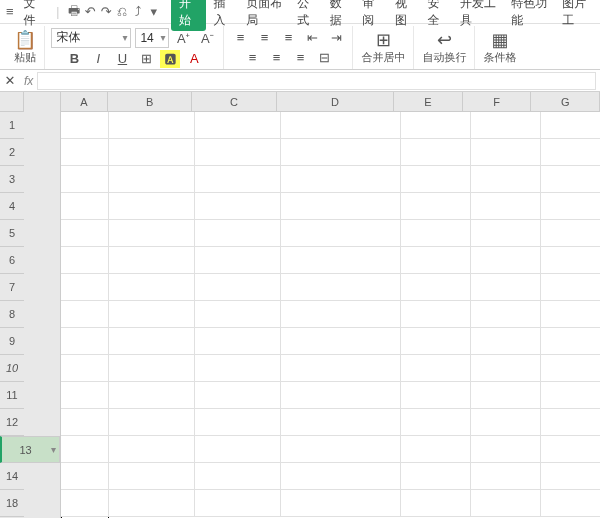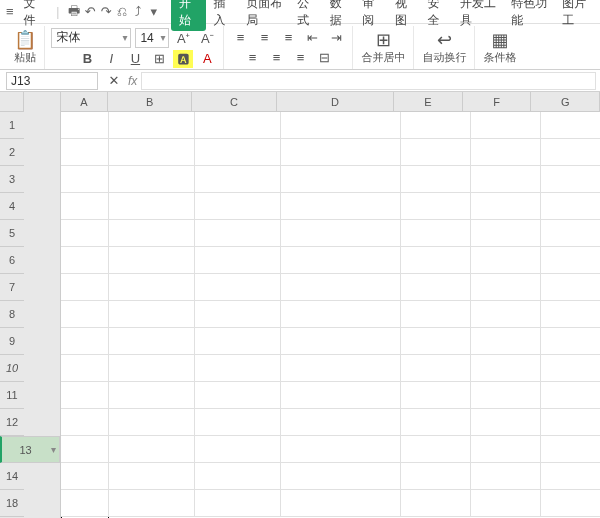--- a/index.html
+++ b/index.html
@@ -66,21 +66,21 @@
   <span class="m">图片工</span>
 </div>
 
 <div class="toolbar">
   <div class="tgroup">
     <div class="bigbtn">
       <span class="ic">📋</span>
       <span>粘贴</span>
     </div>
   </div>
-  <div class="tgroup" style="align-items:flex-end;padding:0 6px">
+  <div class="tgroup" style="align-items:center;padding:0 6px">
     <div class="row">
       <div class="sel" style="min-width:80px">宋体</div>
       <div class="sel" style="min-width:34px">14</div>
       <span class="ibtn">A⁺</span>
       <span class="ibtn">A⁻</span>
     </div>
     <div class="row">
       <span class="ibtn b">B</span>
       <span class="ibtn i">I</span>
       <span class="ibtn u">U</span>
@@ -118,21 +118,20 @@
   </div>
   <div class="tgroup">
     <div class="bigbtn">
       <span class="ic">▦</span>
       <span>条件格</span>
     </div>
   </div>
 </div>
 
 <div class="namebox">
-  <div class="nb">J13</div>
   <span class="ibtn">✕</span>
   <span class="fxlbl">fx</span>
   <div class="fxbar"></div>
 </div>
 
 <div class="sheet">
   <div class="rowhdrs">
     <div class="corner"></div>
     <div id="rowhdr-container">
         <div class="rowhdr" style="height: 27px;">1</div>

